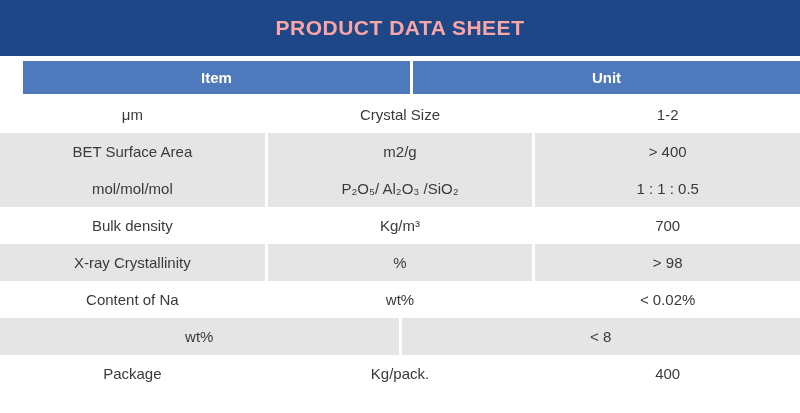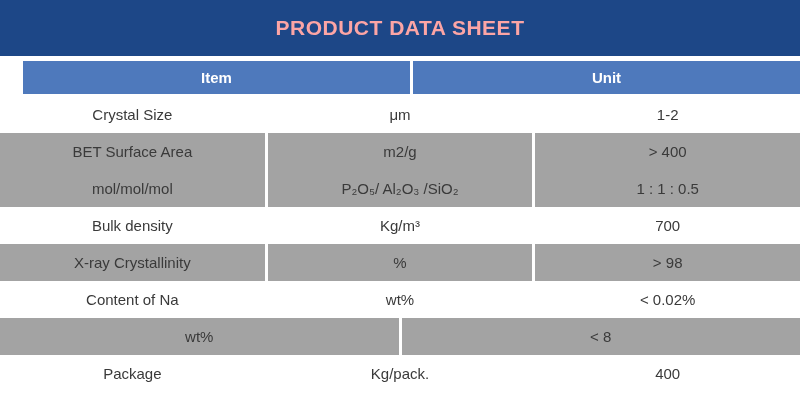--- a/index.html
+++ b/index.html
@@ -54,40 +54,40 @@
     flex: 1 1 0;
     background: #ffffff;
     display: flex;
     align-items: center;
     justify-content: center;
     color: #3a3a3a;
     font-size: 15px;
     white-space: nowrap;
   }
   .data-row.alt .cell {
-    background: #a3a3a3;
+    background: #e5e5e5;
   }
 </style>
 </head>
 <body>
 
 <div class="sheet">
 
   <div class="title-bar">
     <span>PRODUCT DATA SHEET</span>
   </div>
 
   <div class="header-row">
     <div class="header-cell">Item</div>
     <div class="header-cell">Unit</div>
   </div>
 
   <div class="data-row">
+    <div class="cell">μm</div>
     <div class="cell">Crystal Size</div>
-    <div class="cell">μm</div>
     <div class="cell">1-2</div>
   </div>
 
   <div class="data-row alt">
     <div class="cell">BET Surface Area</div>
     <div class="cell">m2/g</div>
     <div class="cell">&gt; 400</div>
   </div>
 
 

